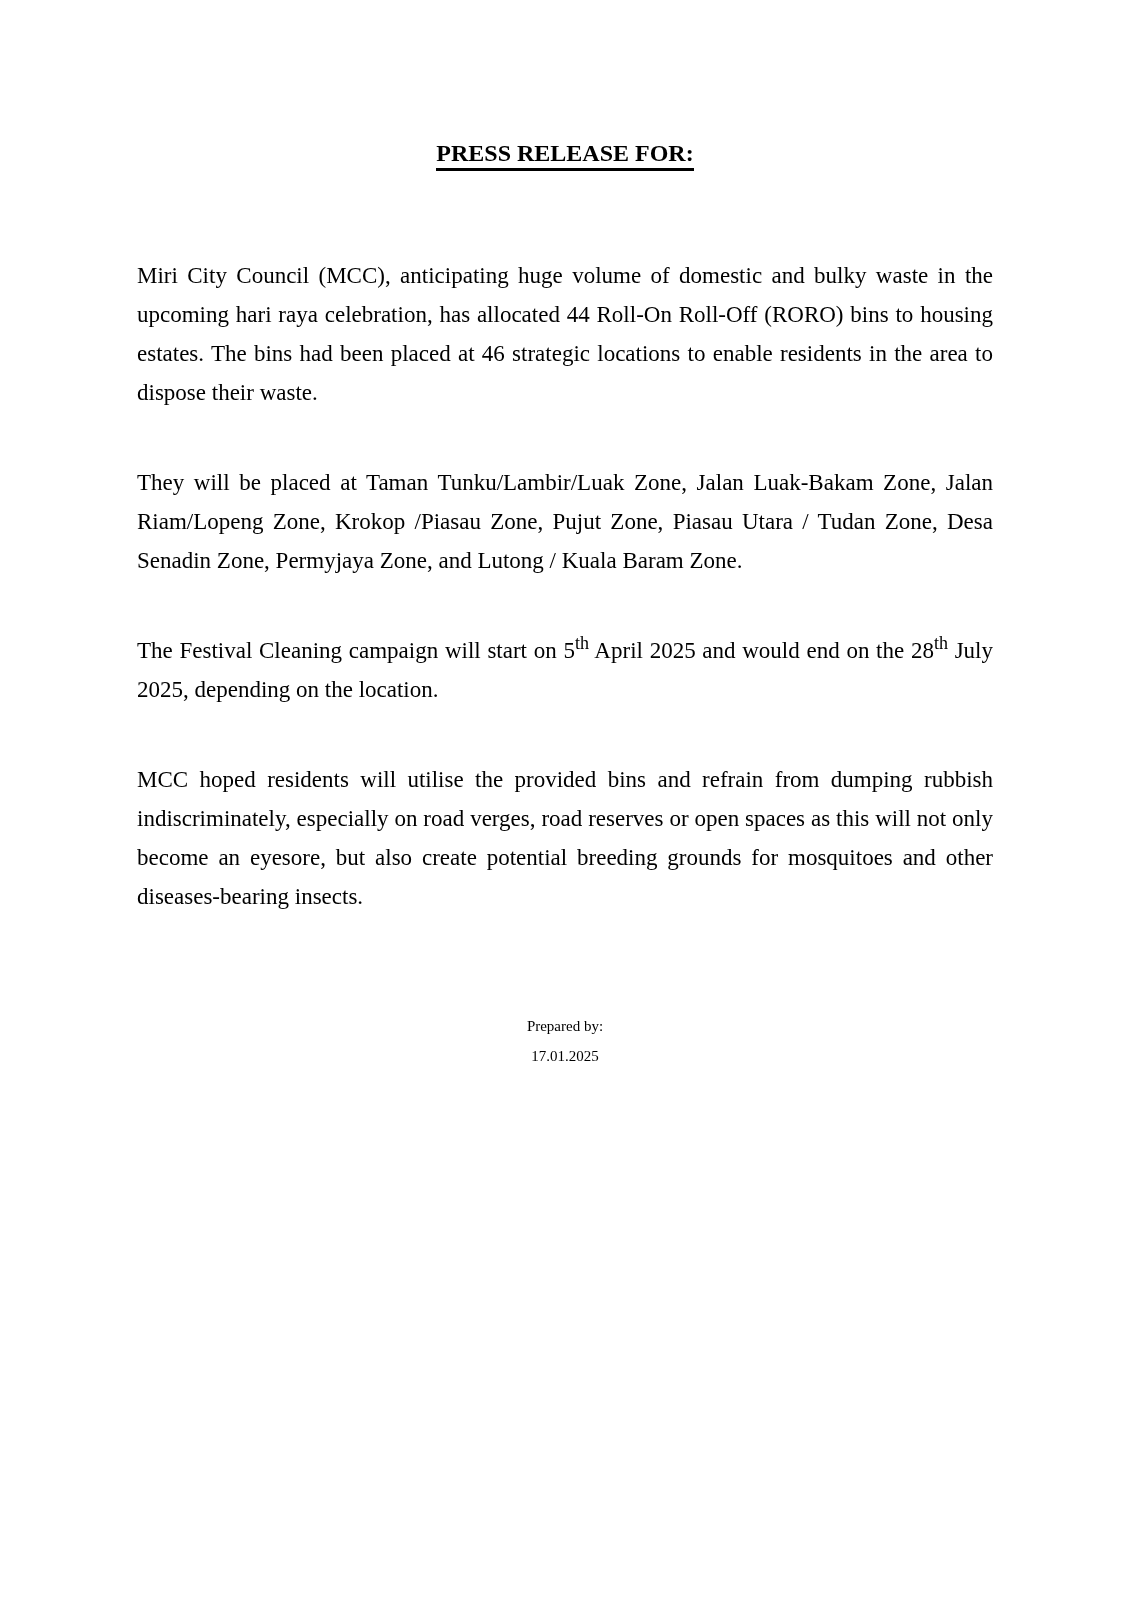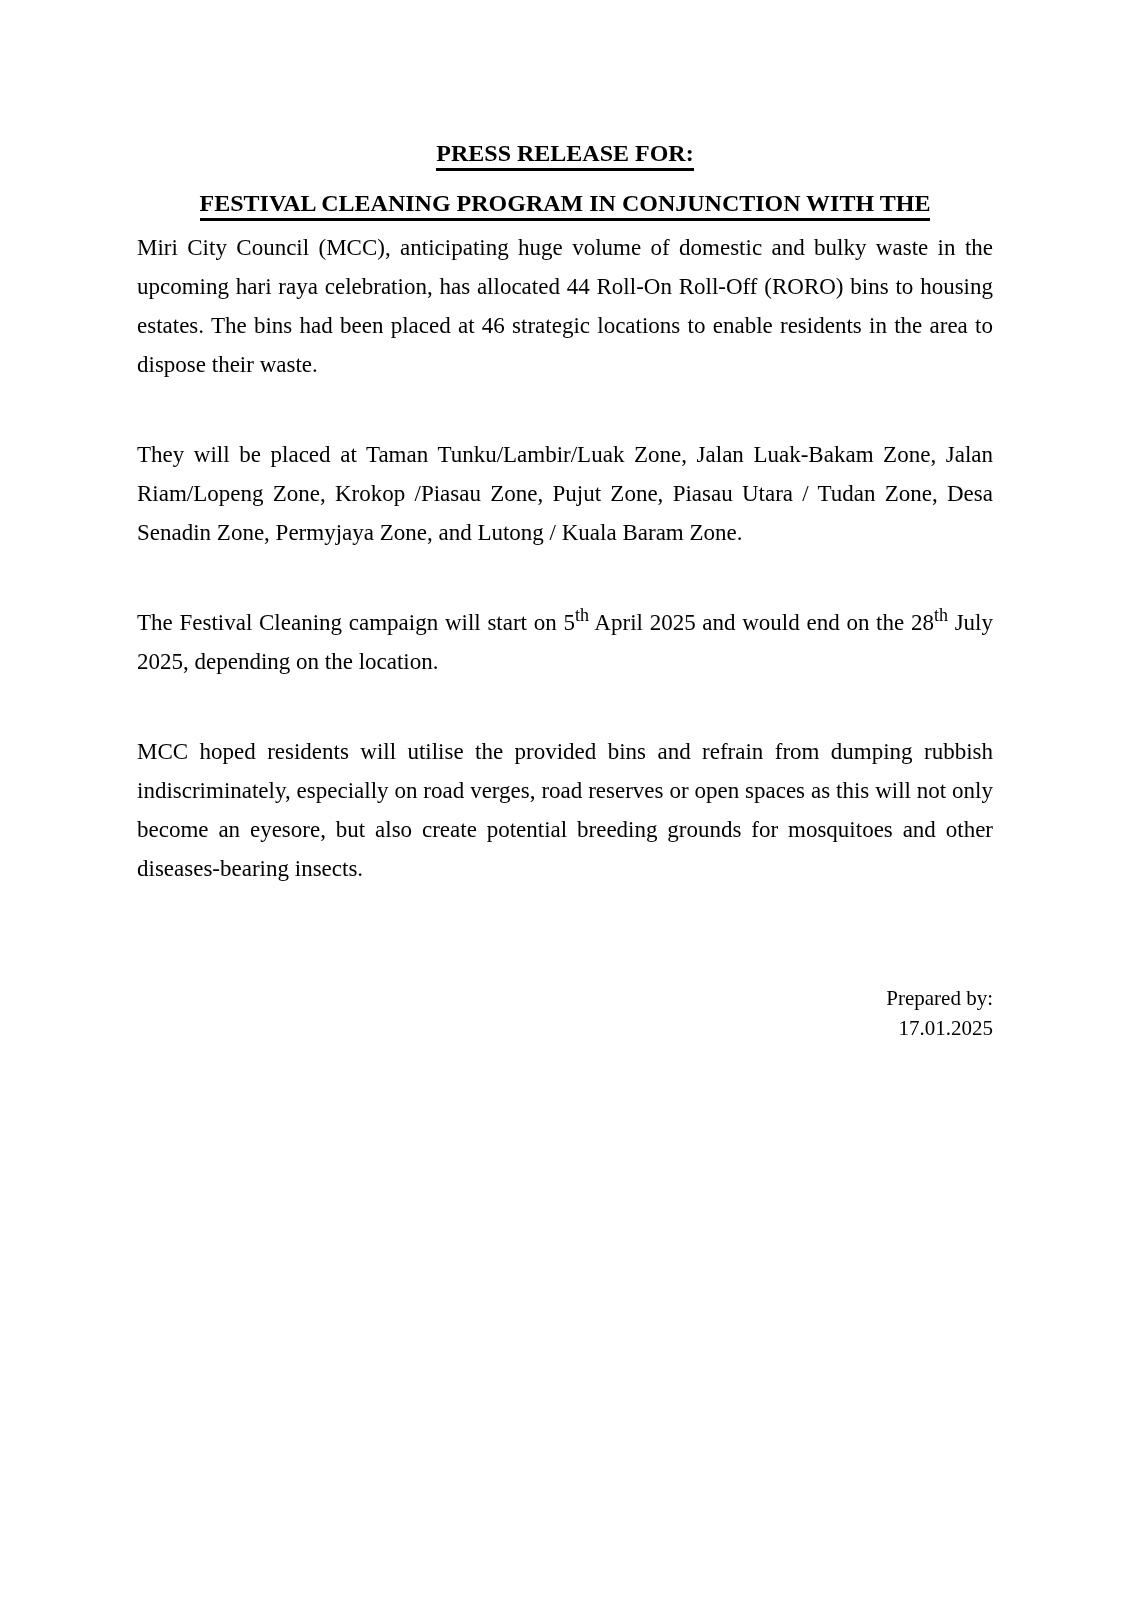--- a/index.html
+++ b/index.html
@@ -30,48 +30,48 @@
   }
   .title-line {
     line-height: 50px;
     white-space: nowrap;
   }
   .title-line .u {
     border-bottom: 3px solid #000000;
     padding-bottom: 2px;
   }
   .body-text {
+    margin-top: 78px;
     font-size: 23px;
     text-align: justify;
   }
   .para {
     margin: 0 0 51px 0;
     line-height: 39px;
   }
   .para sup {
     font-size: 18px;
     vertical-align: super;
     line-height: 0;
   }
   .signature-block {
     margin-top: 95px;
-    font-size: 21px;
+    font-size: 15px;
     line-height: 30px;
-    text-align: right;
+    text-align: center;
   }
 </style>
 </head>
 <body>
 
 <div class="page">
   <div class="content">
 
     <header class="title-block">
       <div class="title-line"><span class="u">PRESS RELEASE FOR:</span></div>
-      <div class="title-line"><span class="u">FESTIVAL CLEANING PROGRAM IN CONJUNCTION WITH THE</span></div>
     </header>
 
     <main class="body-text">
       <p class="para">Miri City Council (MCC), anticipating huge volume of domestic and bulky waste in the upcoming hari raya celebration, has allocated 44 Roll-On Roll-Off (RORO) bins to housing estates. The bins had been placed at 46 strategic locations to enable residents in the area to dispose their waste.</p>
 
       <p class="para">They will be placed at Taman Tunku/Lambir/Luak Zone, Jalan Luak-Bakam Zone, Jalan Riam/Lopeng Zone, Krokop /Piasau Zone, Pujut Zone, Piasau Utara / Tudan Zone, Desa Senadin Zone, Permyjaya Zone, and Lutong / Kuala Baram Zone.</p>
 
       <p class="para"><span>The Festival Cleaning campaign will start on 5</span><sup>th</sup><span> April 2025 and would end on the 28</span><sup>th</sup><span> July 2025, depending on the location.</span></p>
 
       <p class="para">MCC hoped residents will utilise the provided bins and refrain from dumping rubbish indiscriminately, especially on road verges, road reserves or open spaces as this will not only become an eyesore, but also create potential breeding grounds for mosquitoes and other diseases-bearing insects.</p>

